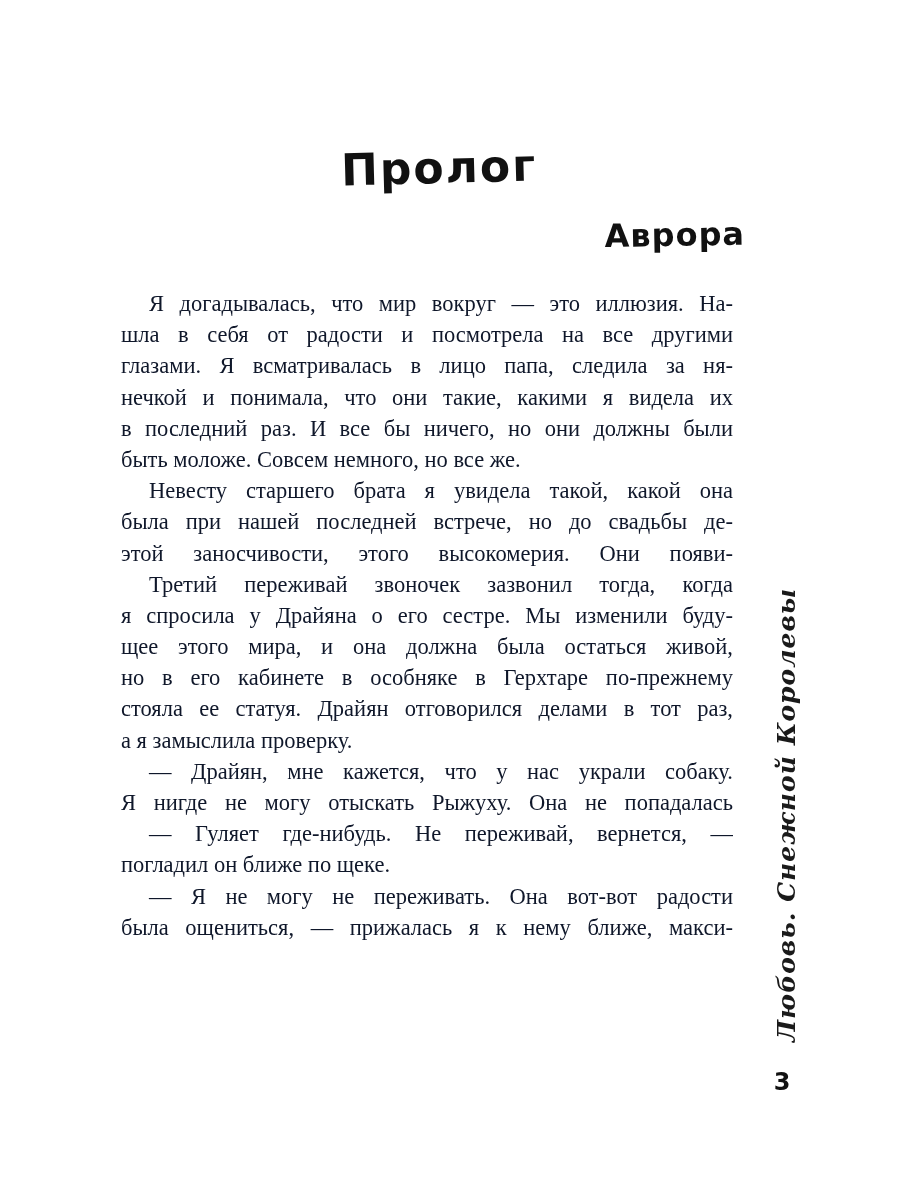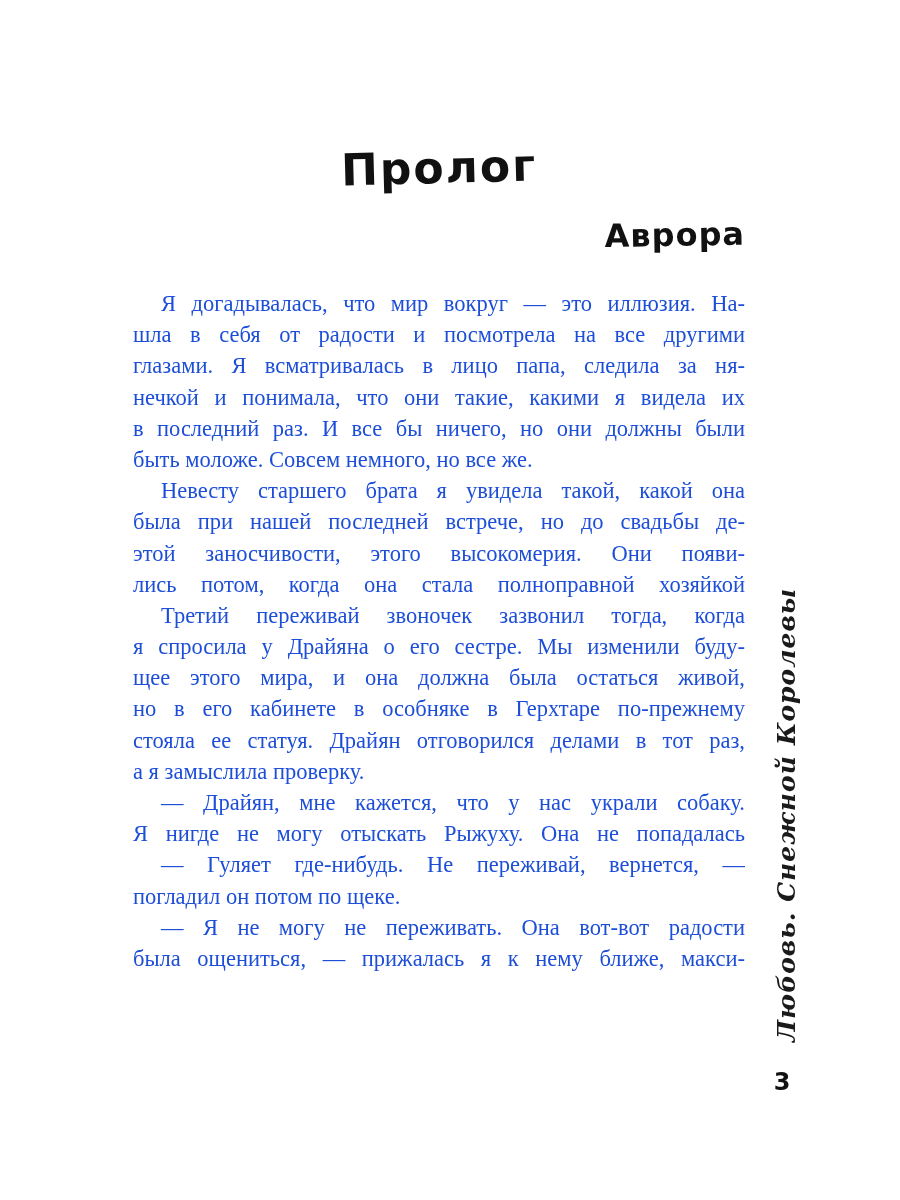--- a/index.html
+++ b/index.html
@@ -35,27 +35,27 @@
     font-family: "DejaVu Sans", sans-serif;
     font-weight: 700;
     font-size: 32px;
     letter-spacing: 1px;
     color: #111111;
     transform: rotate(-1deg);
   }
   
   .body-text {
     position: absolute;
-    left: 133px;
+    left: 121px;
     top: 288px;
     width: 612px;
     font-family: "Liberation Serif", serif;
     font-size: 22.5px;
     line-height: 31.2px;
-    color: #1d4ed8;
+    color: #0f172a;
   }
   .line {
     text-align: justify;
     text-align-last: justify;
     height: 31.2px;
     overflow: hidden;
   }
   .line.indent { text-indent: 28px; }
   .line.para-end { text-align-last: left; }
   
@@ -101,31 +101,30 @@
   <div class="body-text">
       <div class="line indent">Я догадывалась, что мир вокруг — это иллюзия. На-</div>
       <div class="line">шла в себя от радости и посмотрела на все другими</div>
       <div class="line">глазами. Я всматривалась в лицо папа, следила за ня-</div>
       <div class="line">нечкой и понимала, что они такие, какими я видела их</div>
       <div class="line">в последний раз. И все бы ничего, но они должны были</div>
       <div class="line para-end">быть моложе. Совсем немного, но все же.</div>
       <div class="line indent">Невесту старшего брата я увидела такой, какой она</div>
       <div class="line">была при нашей последней встрече, но до свадьбы де-</div>
       <div class="line">этой заносчивости, этого высокомерия. Они появи-</div>
-      <div class="line">лись потом, когда она стала полноправной хозяйкой</div>
       <div class="line indent">Третий переживай звоночек зазвонил тогда, когда</div>
       <div class="line">я спросила у Драйяна о его сестре. Мы изменили буду-</div>
       <div class="line">щее этого мира, и она должна была остаться живой,</div>
       <div class="line">но в его кабинете в особняке в Герхтаре по-прежнему</div>
       <div class="line">стояла ее статуя. Драйян отговорился делами в тот раз,</div>
       <div class="line para-end">а я замыслила проверку.</div>
       <div class="line indent">— Драйян, мне кажется, что у нас украли собаку.</div>
       <div class="line">Я нигде не могу отыскать Рыжуху. Она не попадалась</div>
       <div class="line indent">— Гуляет где-нибудь. Не переживай, вернется, —</div>
-      <div class="line para-end">погладил он потом по щеке.</div>
+      <div class="line para-end">погладил он ближе по щеке.</div>
       <div class="line indent">— Я не могу не переживать. Она вот-вот радости</div>
       <div class="line">была ощениться, — прижалась я к нему ближе, макси-</div>
     </div>
 
   <div class="side-title">Любовь. Снежной Королевы</div>
 
   <div class="page-number">3</div>
 </div>
 
 </body></html>

